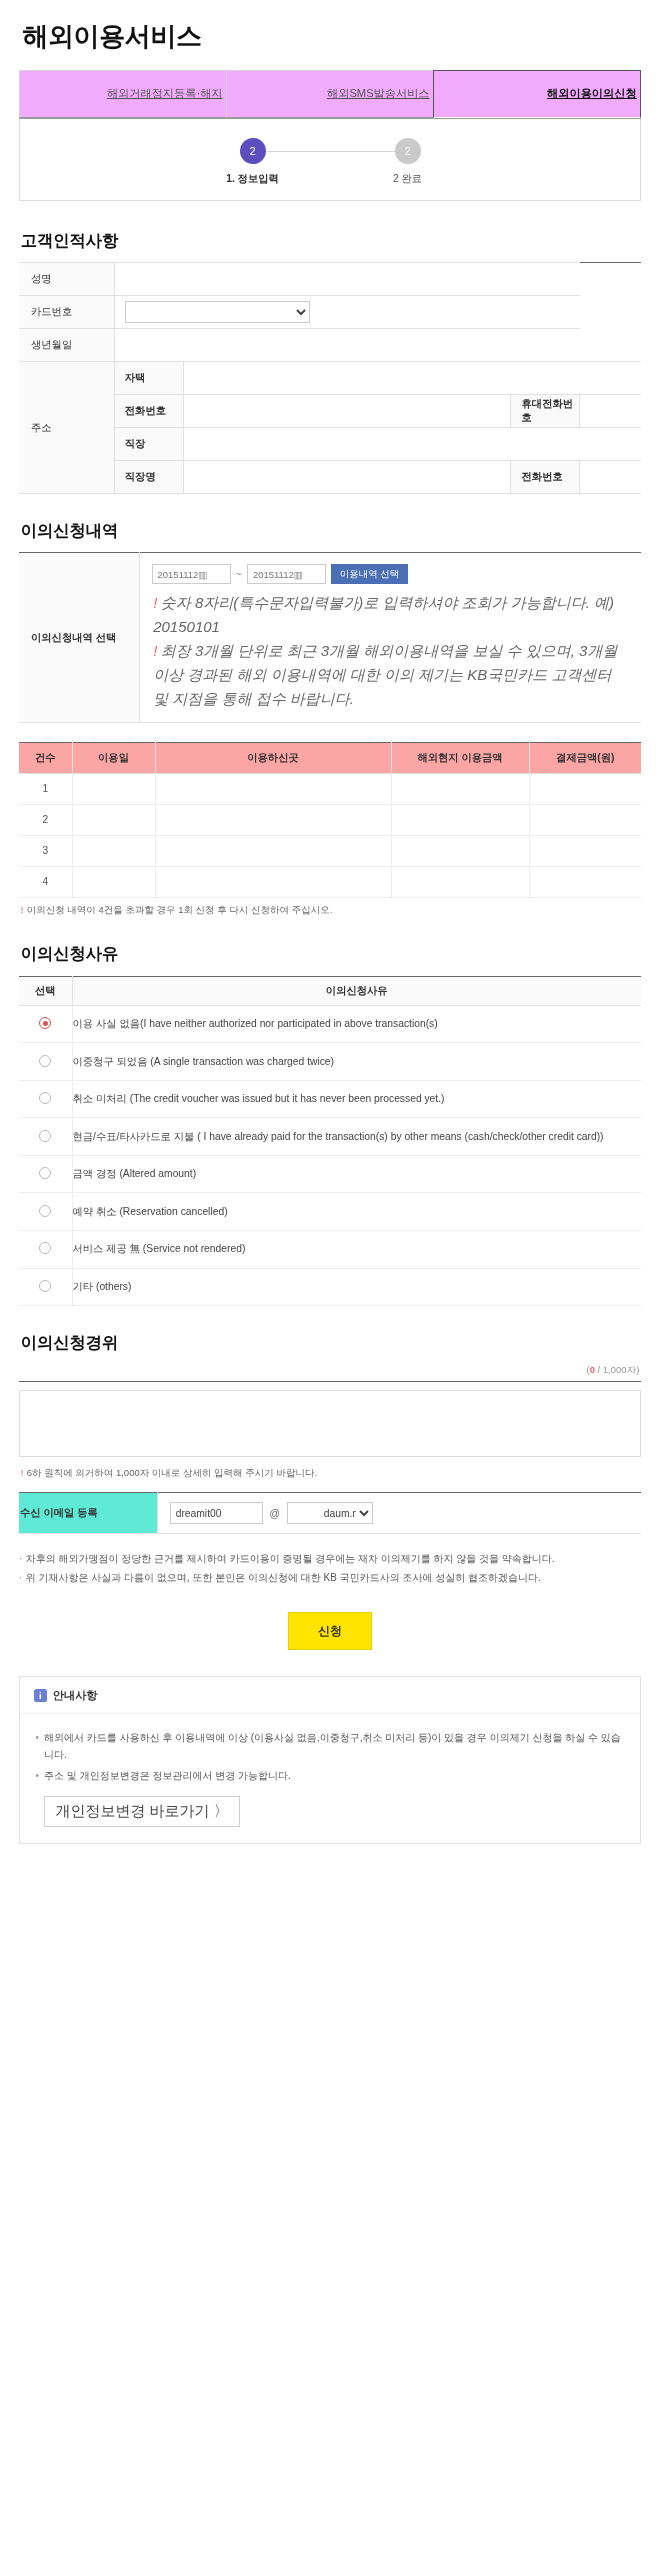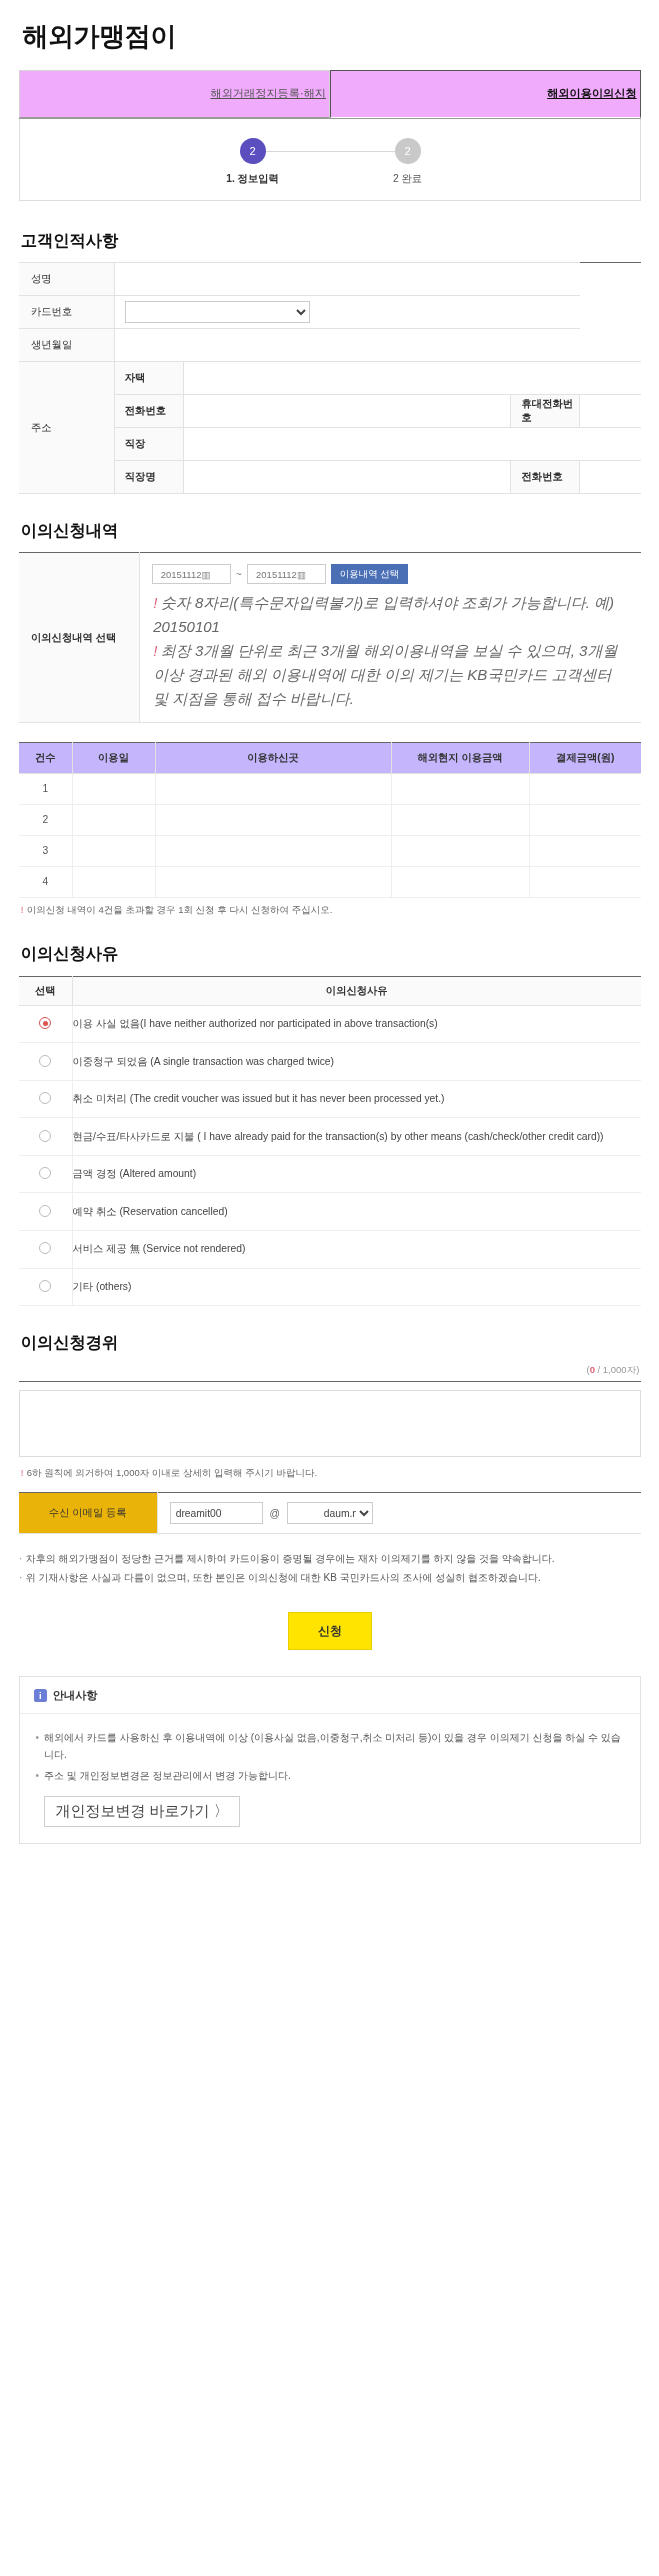--- a/index.html
+++ b/index.html
@@ -157,22 +157,22 @@
   }
   table.period td { padding: 10.3px 12px; }
   .date-row { display: flex; align-items: center; gap: 5.2px; }
   .date-field {
     width: 79px; height: 20.6px;
     border: 0.9px solid #ccc;
     background: #fff;
     font-size: 9.5px;
     color: #777;
     display: flex; align-items: center;
-    padding: 0 19px;
-    justify-content: flex-end;
+    padding: 0 5px;
+    justify-content: flex-start;
   }
   .cal-ico { font-size: 9.5px; color: #888; }
   .dash { color: #888; }
   .btn-blue {
     background: #4a6fb5;
     color: #fff;
     border: none;
     font-size: 9.5px;
     padding: 4.3px 8.6px;
     height: 20.6px;
@@ -191,21 +191,21 @@
 
   
   table.usage {
     width: 100%;
     border-collapse: collapse;
     border-top: 1.7px solid #666;
     font-size: 10.3px;
     text-align: center;
   }
   table.usage th {
-    background: #c4b5fd;
+    background: #fca5a5;
     border-bottom: 0.9px solid #e2e2e2;
     border-right: 0.9px solid #e2e2e2;
     height: 31px;
     font-weight: bold;
     color: #333;
   }
   table.usage th:last-child { border-right: none; }
   table.usage td {
     border-bottom: 0.9px solid #eee;
     border-right: 0.9px solid #eee;
@@ -285,23 +285,23 @@
   table.email {
     width: 100%;
     border-collapse: collapse;
     border-top: 1.7px solid #666;
     border-bottom: 0.9px solid #e2e2e2;
     font-size: 10.3px;
     margin-top: 12px;
   }
   table.email th {
     width: 138px;
-    background: #eab308;
-    text-align: center;
-    font-weight: normal;
+    background: #5eead4;
+    text-align: left;
+    font-weight: bold;
     height: 41px;
     border-right: 0.9px solid #e2e2e2;
   }
   table.email td { padding: 8.6px 12px; }
   .email-row { display: flex; align-items: center; gap: 6.9px; }
   .email-input {
     width: 93px; height: 22.4px;
     border: 0.9px solid #ccc;
     font-size: 10.3px;
     padding: 0 5.2px;
@@ -387,24 +387,25 @@
     color: #444;
     padding: 5.2px 10.3px;
     cursor: pointer;
   }
 </style>
 </head>
 <body>
 
 <div class="page">
 
-  <h1 class="page-title">해외가맹점이</h1>
+  <h1 class="page-title">해외이용서비스</h1>
 
   <div class="tabs">
     <div class="tab">해외거래정지등록·해지</div>
+    <div class="tab">해외SMS발송서비스</div>
     <div class="tab active">해외이용이의신청</div>
   </div>
 
   <div class="step-box">
     <div class="steps">
       <div class="step">
         <div class="circle done">2</div>
         <div class="step-line"></div>
         <div class="step-label active">1. 정보입력</div>
       </div>

